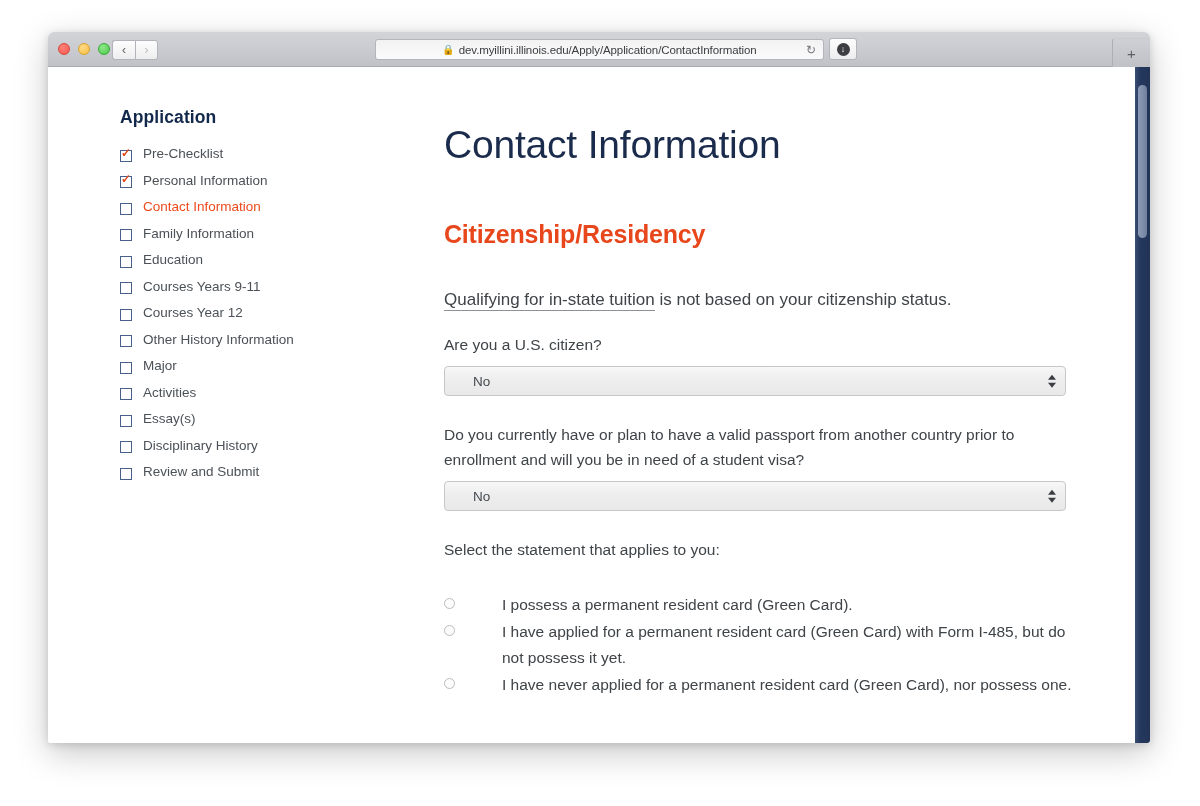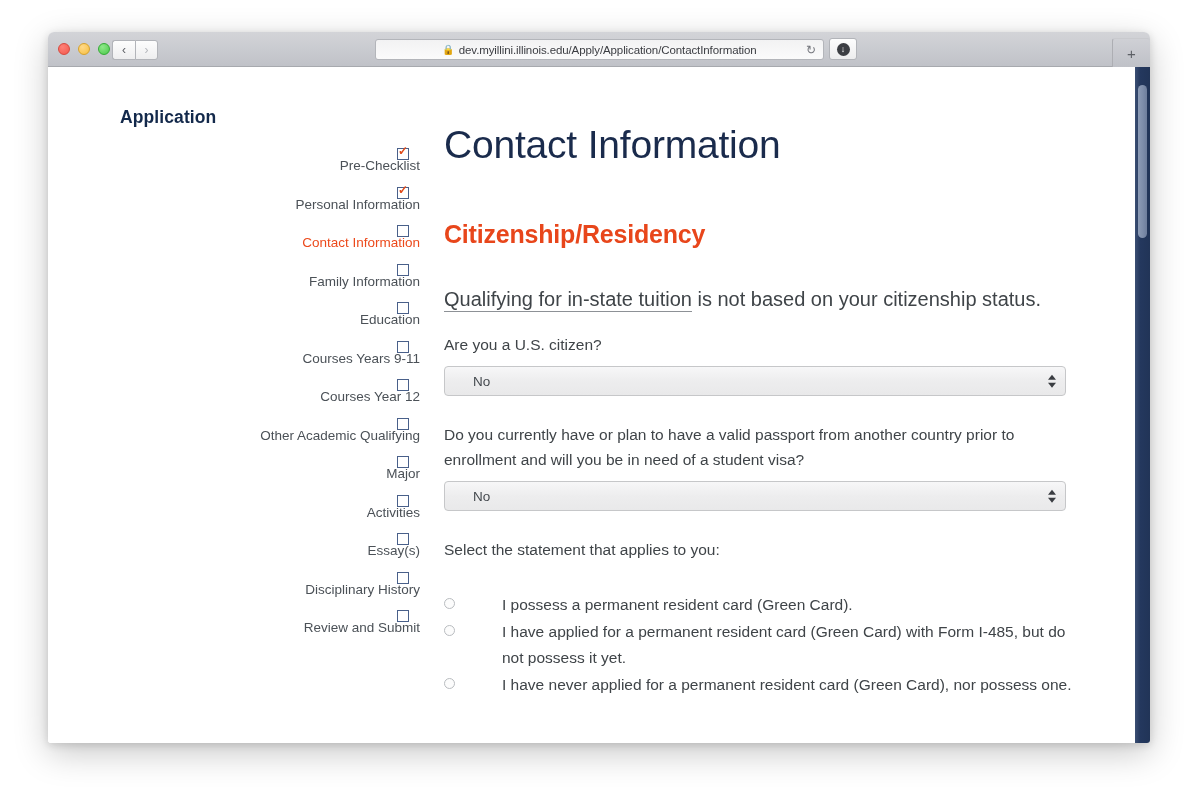--- a/index.html
+++ b/index.html
@@ -189,23 +189,22 @@
   }
   #sidebar-title {
     font-size: 17.5px;
     font-weight: bold;
     color: #13294b;
     margin-bottom: 18px;
     letter-spacing: 0.1px;
   }
   .nav-item {
     display: flex;
-    align-items: flex-end;
+    align-items: center;
     margin-bottom: 11.5px;
-    flex-direction: column;
   }
   .checkbox {
     width: 12px;
     height: 12px;
     border: 1px solid #49608a;
     background: #ffffff;
     box-sizing: border-box;
     flex: 0 0 auto;
     margin-right: 11px;
     position: relative;
@@ -246,21 +245,21 @@
     margin: 0 0 52px 0;
   }
   #section-title {
     font-size: 25px;
     font-weight: bold;
     color: #e8461b;
     margin: 0 0 38px 0;
     letter-spacing: -0.2px;
   }
   .body-text {
-    font-size: 20px;
+    font-size: 17px;
     color: #3f4448;
     line-height: 25px;
     margin: 0 0 20px 0;
   }
   .underlined {
     border-bottom: 1px solid #8d9196;
     padding-bottom: 1px;
   }
   .field-label {
     font-size: 15.5px;
@@ -396,21 +395,21 @@
           <div class="nav-item">
             <span class="checkbox"></span>
             <span class="nav-label">Courses Years 9-11</span>
           </div>
           <div class="nav-item">
             <span class="checkbox"></span>
             <span class="nav-label">Courses Year 12</span>
           </div>
           <div class="nav-item">
             <span class="checkbox"></span>
-            <span class="nav-label">Other Academic Qualifying</span>
+            <span class="nav-label">Other History Information</span>
           </div>
           <div class="nav-item">
             <span class="checkbox"></span>
             <span class="nav-label">Major</span>
           </div>
           <div class="nav-item">
             <span class="checkbox"></span>
             <span class="nav-label">Activities</span>
           </div>
           <div class="nav-item">

